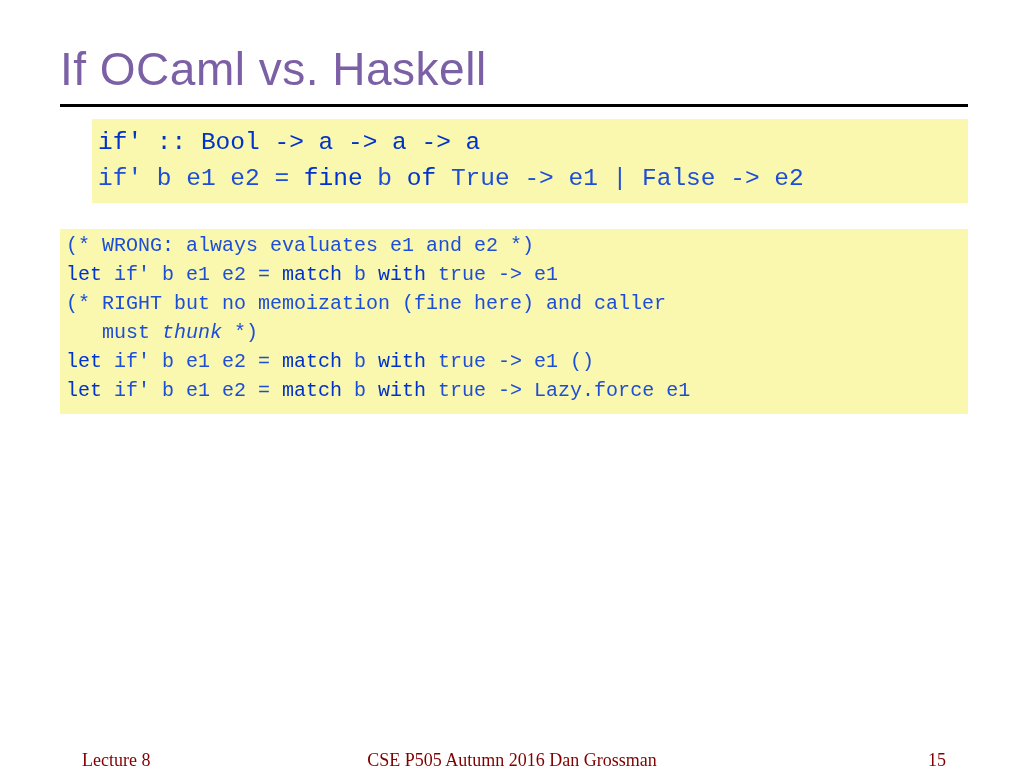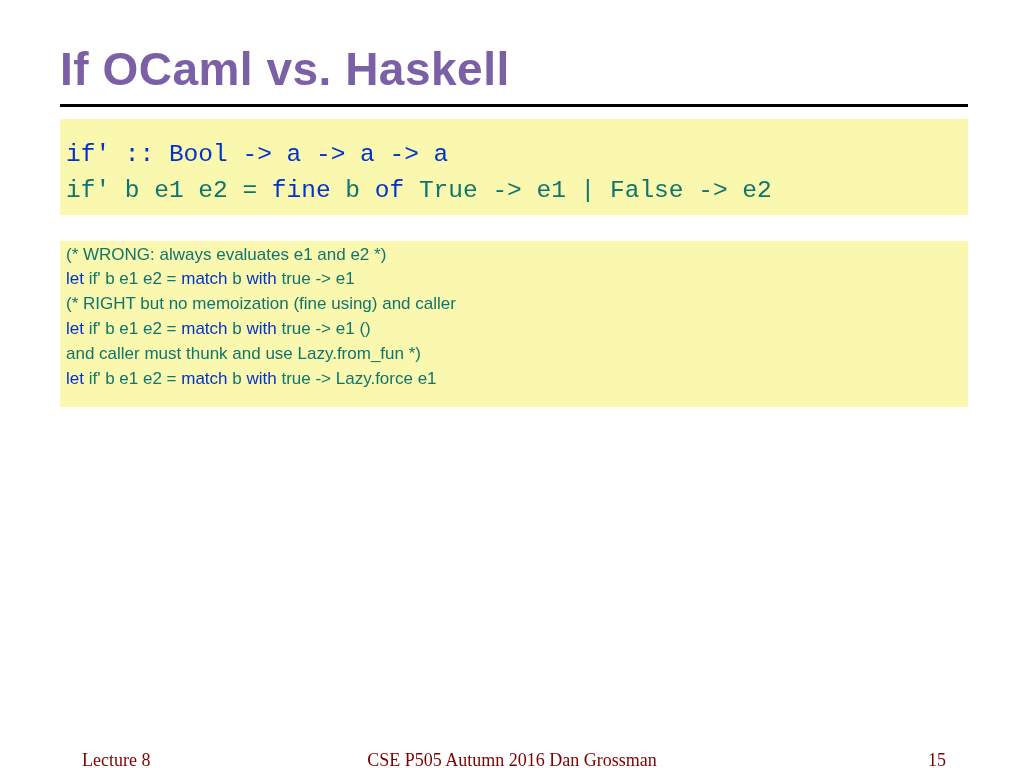--- a/index.html
+++ b/index.html
@@ -1,23 +1,23 @@
 <!DOCTYPE html>
 <html><head>
 <meta charset="utf-8">
 <style>
   * { margin: 0; padding: 0; box-sizing: border-box; }
   html, body { width: 1024px; height: 768px; background: #fff; font-family: Arial, Helvetica, sans-serif; }
   .slide { position: relative; width: 1024px; height: 768px; padding: 42px 56px 30px 60px; }
-  .title { color: #7b60a6; font-size: 46px; font-weight: 700; letter-spacing: 0.5px; margin-bottom: 8px; }
+  .title { color: #7b60a6; font-size: 46px; font-weight: 400; letter-spacing: 0.5px; margin-bottom: 8px; }
   .rule { border: none; border-top: 3px solid #000; width: 100%; margin: 6px 0 12px 0; }
-  .codebox { background: #faf7ae; padding: 18px 6px 6px 6px; font-family: "Courier New", Courier, monospace; font-size: 24.5px; line-height: 1.46; margin-bottom: 26px; }
-  .codebox2 { background: #faf7ae; padding: 2px 6px 16px 6px; font-family: Liberation Sans, sans-serif; font-size: 17px; line-height: 1.46; }
+  .codebox { background: #faf7ae; padding: 6px 6px 6px 6px; font-family: "Courier New", Courier, monospace; font-size: 24.5px; line-height: 1.46; margin-bottom: 26px; margin-left: 32px; }
+  .codebox2 { background: #faf7ae; padding: 2px 6px 8px 6px; font-family: Liberation Mono, monospace; font-size: 20px; line-height: 1.46; }
   .c-blue { color: #0033cc; }
-  .c-green { color: #0f766e; }
+  .c-green { color: #1d4ed8; }
   .footer { position: absolute; bottom: 18px; left: 0; width: 1024px; }
   .foot-left { position: absolute; left: 82px; color: #800000; font-family: Georgia, 'Times New Roman', serif; font-size: 18px; }
   .foot-mid { position: absolute; left: 0; width: 100%; text-align: center; color: #800000; font-family: Georgia, 'Times New Roman', serif; font-size: 18px; }
   .foot-right { position: absolute; right: 78px; color: #800000; font-family: Georgia, 'Times New Roman', serif; font-size: 18px; }
   i.it { font-style: italic; }
 </style>
 </head>
 <body>
 
 <div class="slide">
@@ -29,25 +29,25 @@
     <div>
       <span class="c-green">if' b e1 e2 = </span><span class="c-blue">fine </span><span class="c-green">b </span><span class="c-blue">of </span><span class="c-green">True -&gt; e1 | False -&gt; e2</span>
     </div>
   </div>
 
   <div class="codebox2">
     <div><span class="c-green">(* WRONG: always evaluates e1 and e2 *)</span></div>
     <div>
       <span class="c-blue">let </span><span class="c-green">if' b e1 e2 = </span><span class="c-blue">match </span><span class="c-green">b </span><span class="c-blue">with </span><span class="c-green">true -&gt; e1</span>
     </div>
-    <div><span class="c-green">(* RIGHT but no memoization (fine using) and caller</span></div>
+    <div><span class="c-green">(* RIGHT but no memoization (fine here) and caller</span></div>
+    <div><span class="c-green" style="white-space:pre">   must </span><i class="it c-green">thunk</i><span class="c-green"> *)</span></div>
     <div>
       <span class="c-blue">let </span><span class="c-green">if' b e1 e2 = </span><span class="c-blue">match </span><span class="c-green">b </span><span class="c-blue">with </span><span class="c-green">true -&gt; e1 ()</span>
     </div>
-    <div><span class="c-green">and caller must thunk and use Lazy.from_fun *)</span></div>
     <div>
       <span class="c-blue">let </span><span class="c-green">if' b e1 e2 = </span><span class="c-blue">match </span><span class="c-green">b </span><span class="c-blue">with </span><span class="c-green">true -&gt; Lazy.force e1</span>
     </div>
   </div>
 
   <div class="footer">
     <span class="foot-left">Lecture 8</span>
     <span class="foot-mid">CSE P505 Autumn 2016  Dan Grossman</span>
     <span class="foot-right">15</span>
   </div>

